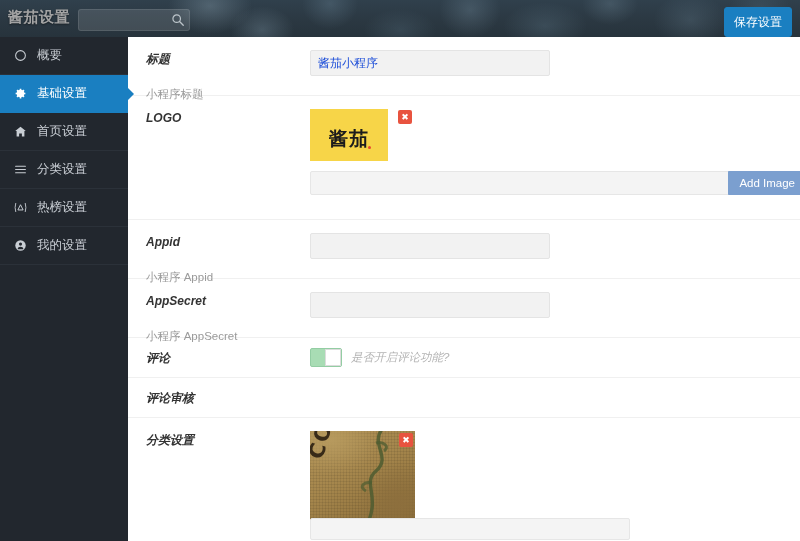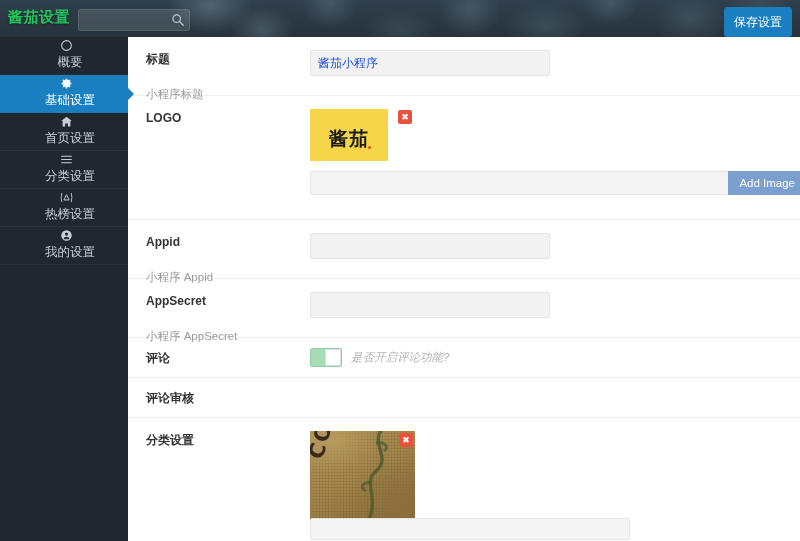--- a/index.html
+++ b/index.html
@@ -28,21 +28,21 @@
       radial-gradient(ellipse 44px 40px at 470px 10px, rgba(150,180,200,.22), transparent 70%),
       radial-gradient(ellipse 60px 34px at 545px 26px, rgba(120,152,172,.22), transparent 70%),
       radial-gradient(ellipse 40px 30px at 610px 4px, rgba(150,180,198,.20), transparent 70%),
       radial-gradient(ellipse 52px 38px at 690px 20px, rgba(130,160,180,.20), transparent 70%),
       radial-gradient(ellipse 44px 30px at 760px 8px, rgba(120,150,172,.16), transparent 70%),
       linear-gradient(180deg,#30404c 0%,#2b3842 55%,#27333c 100%);
     filter:blur(0.2px);
   }
   .header-title{
     position:absolute;left:8px;top:8px;
-    font-size:15px;font-weight:bold;color:#22c55e;
+    font-size:15px;font-weight:bold;color:#a3a3a3;
     letter-spacing:.5px;
     text-shadow:0 1px 2px rgba(0,0,0,.45);
   }
   .search-wrap{
     position:absolute;left:78px;top:9px;width:110px;height:20px;
     background:rgba(255,255,255,.12);
     border:1px solid rgba(255,255,255,.10);
     border-radius:3px;
   }
   .search-input{
@@ -68,21 +68,21 @@
   
   .sidebar{
     position:absolute;left:0;top:37px;width:128px;height:504px;
     background:#22272e;z-index:20;
   }
   .nav-item{
     position:relative;display:flex;align-items:center;
     height:38px;padding-left:12px;
     color:#c9ced4;font-size:12.5px;
     border-bottom:1px solid #2b3139;
-    cursor:pointer;box-sizing:border-box;flex-direction:column;
+    cursor:pointer;box-sizing:border-box;
   }
   .nav-item .ico{
     width:17px;height:17px;margin-right:8px;
     display:flex;align-items:center;justify-content:center;
     color:#c9ced4;flex:none;
   }
   .nav-item.active{background:#1a7fc1;color:#fff;border-bottom-color:#1a7fc1;}
   .nav-item.active .ico{color:#fff;}
   .nav-item.active::after{
     content:"";position:absolute;right:-6px;top:13px;
@@ -99,21 +99,21 @@
     background:#fff;overflow:hidden;
   }
   .row{
     position:relative;
     border-bottom:1px solid #f0f0f0;
     display:flex;
     box-sizing:border-box;
   }
   .row-left{width:182px;flex:none;padding:14px 0 14px 18px;box-sizing:border-box;}
   .row-right{flex:1;padding:13px 0 13px 0;box-sizing:border-box;position:relative;}
-  .f-label{font-size:12px;font-weight:bold;color:#333;line-height:16px;}
+  .f-label{font-size:12px;font-weight:bold;color:#333;line-height:16px;font-style:italic;}
   .f-desc{font-size:11.5px;color:#9a9a9a;margin-top:20px;line-height:15px;}
 
   .txt-input{
     width:240px;height:22px;
     background:#f2f2f2;border:1px solid #e4e4e4;border-radius:2px;
     font-size:12px;color:#1d4ed8;padding:12px 7px;outline:none;
     box-sizing:border-box;
     font-family:"Liberation Sans","DejaVu Sans",sans-serif;
   }
 

